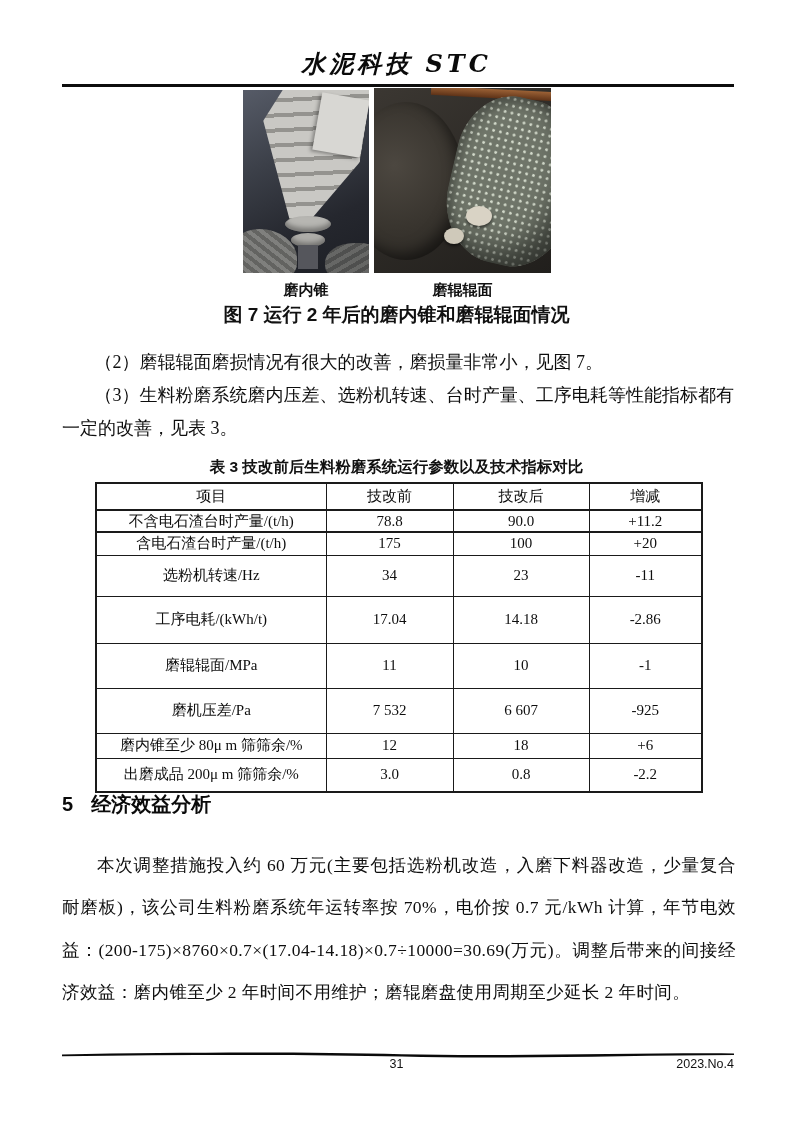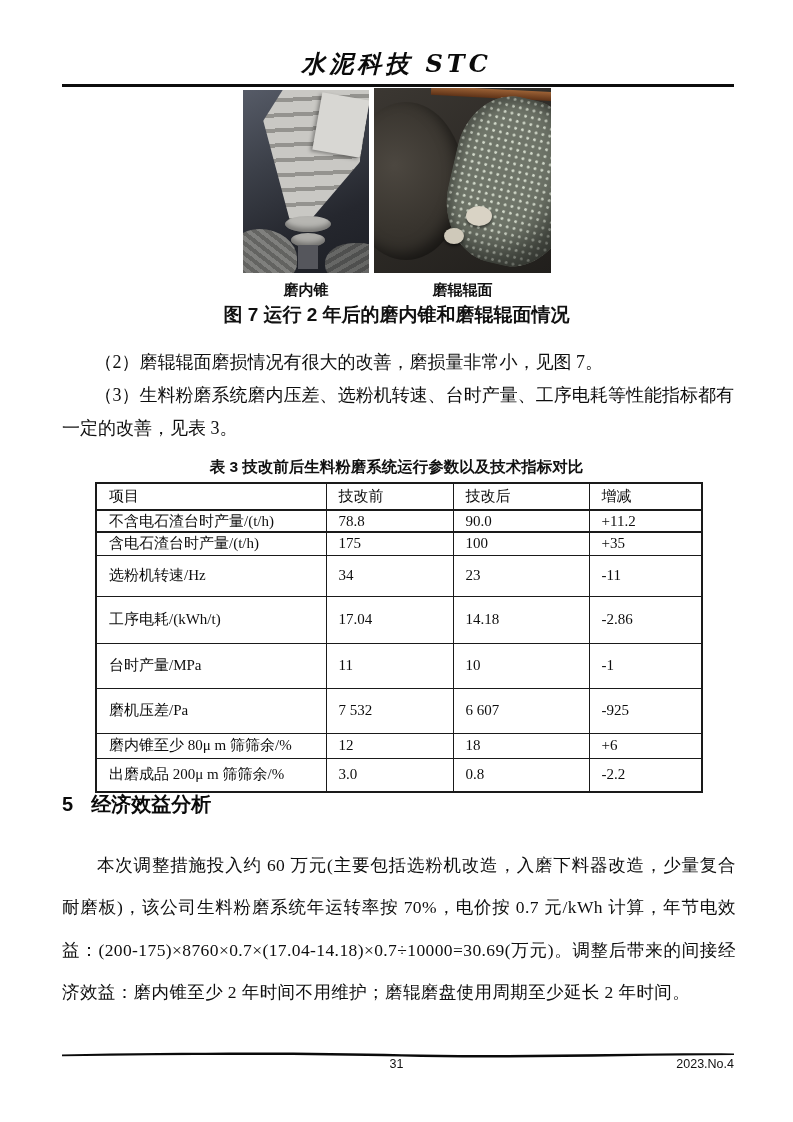--- a/index.html
+++ b/index.html
@@ -74,22 +74,22 @@
   
   .para{position:absolute;left:62px;width:672px;font-size:18px;line-height:33px;
     text-align:justify;color:#0e0e0e;}
   .para-2{top:328px;text-indent:1.8em;}
   .para-3{top:361px;text-indent:1.8em;}
   
   .table-title{position:absolute;left:0;top:457px;width:793px;text-align:center;
     font-family:"Liberation Sans", sans-serif;font-weight:bold;font-size:15.5px;color:#111;}
   table.t3{position:absolute;left:95px;top:482px;width:606px;border-collapse:collapse;
     table-layout:fixed;font-size:15px;color:#0e0e0e;}
-  table.t3 th,table.t3 td{border:1px solid #1a1a1a;text-align:left;vertical-align:middle;
-    padding:0 12px;font-weight:normal;}
+  table.t3 th,table.t3 td{border:1px solid #1a1a1a;text-align:center;vertical-align:middle;
+    padding:0 20px;font-weight:normal;}
   table.t3{border:2px solid #1a1a1a;}
   table.t3 tr.hd th{border-bottom-width:2px;}
   table.t3 tr.rA td{border-bottom-width:2px;}
   .col-item{width:230px;}.col-before{width:127px;}.col-after{width:136px;}.col-delta{width:113px;}
   tr.hd{height:27px;} tr.rA{height:22px;} tr.rB{height:23px;} tr.rC{height:41px;}
   tr.rD{height:47px;} tr.rE{height:45px;} tr.rF{height:45px;} tr.rG{height:25px;} tr.rH{height:34px;}
   
   .sec-head{position:absolute;left:62px;top:791px;width:672px;
     font-family:"Liberation Sans", sans-serif;font-weight:bold;font-size:20px;color:#0a0a0a;}
   .sec-head .sec-num{margin-right:18px;}
@@ -153,36 +153,36 @@
     <tr class="rA">
       <td>不含电石渣台时产量/(t/h)</td>
       <td>78.8</td>
       <td>90.0</td>
       <td>+11.2</td>
     </tr>
     <tr class="rB">
       <td>含电石渣台时产量/(t/h)</td>
       <td>175</td>
       <td>100</td>
-      <td>+35</td>
+      <td>+20</td>
     </tr>
     <tr class="rC">
       <td>选粉机转速/Hz</td>
       <td>34</td>
       <td>23</td>
       <td>-11</td>
     </tr>
     <tr class="rD">
       <td>工序电耗/(kWh/t)</td>
       <td>17.04</td>
       <td>14.18</td>
       <td>-2.86</td>
     </tr>
     <tr class="rE">
-      <td>台时产量/MPa</td>
+      <td>磨辊辊面/MPa</td>
       <td>11</td>
       <td>10</td>
       <td>-1</td>
     </tr>
     <tr class="rF">
       <td>磨机压差/Pa</td>
       <td>7 532</td>
       <td>6 607</td>
       <td>-925</td>
     </tr>

